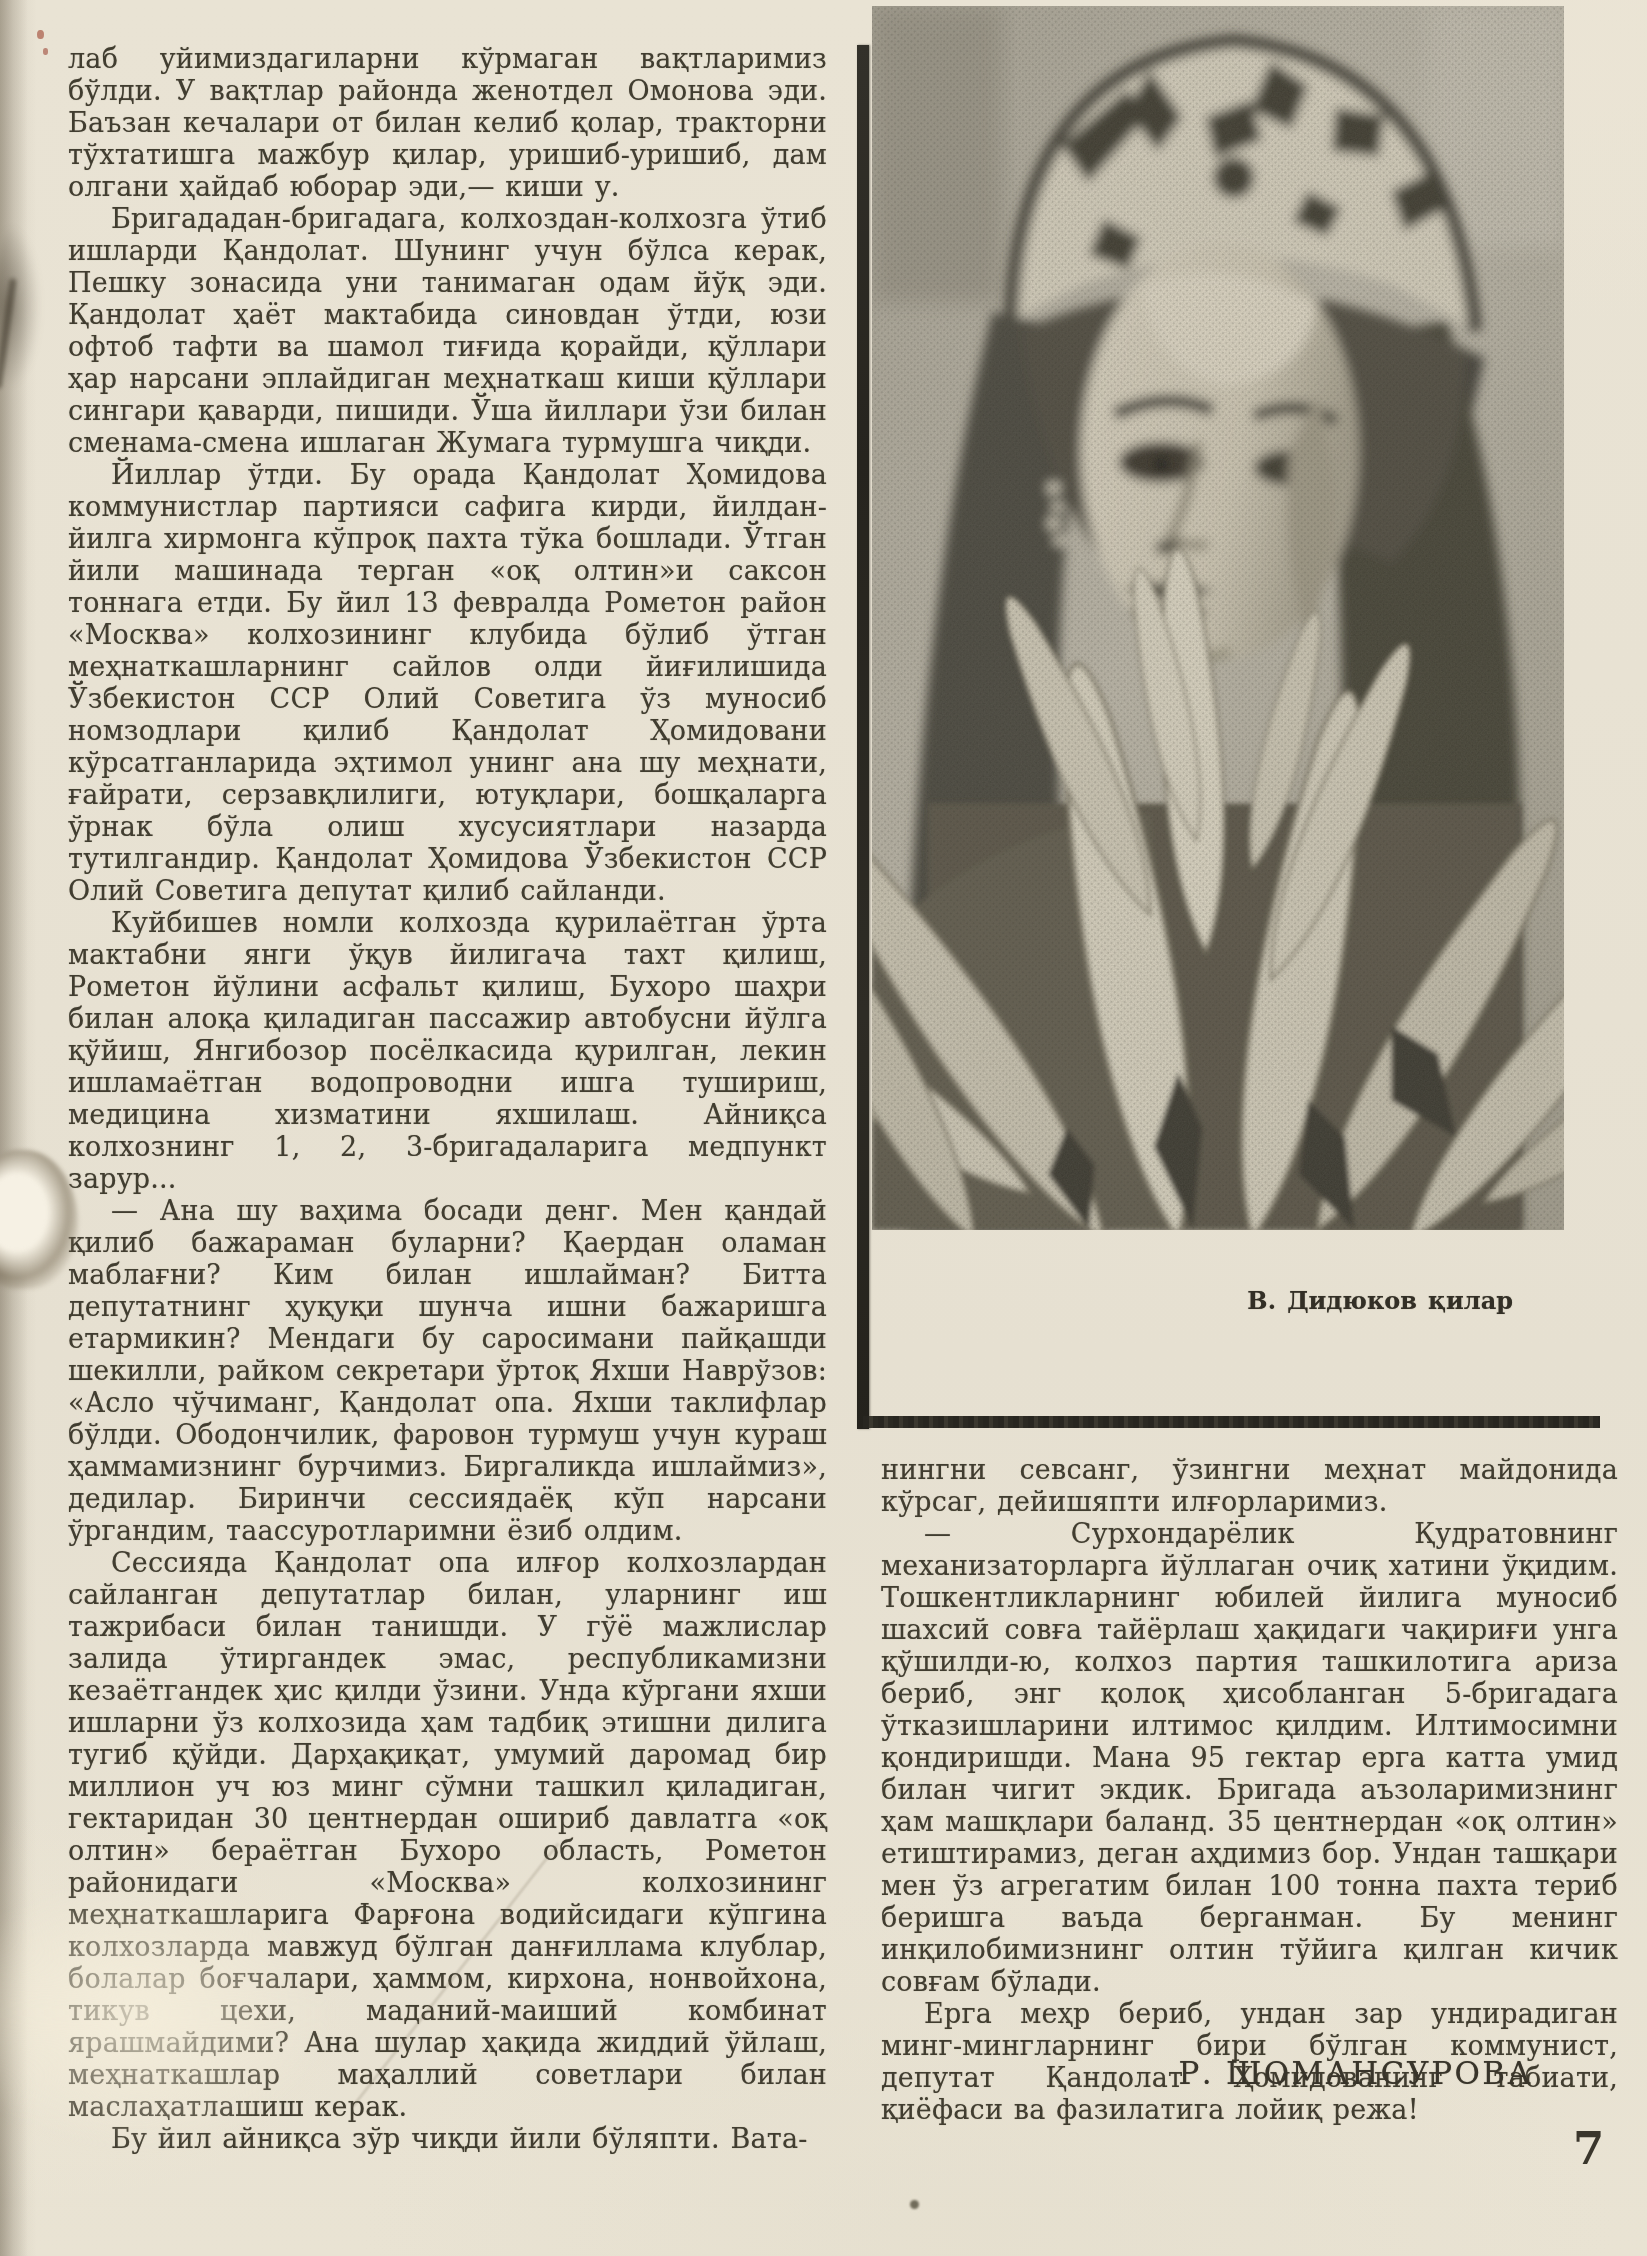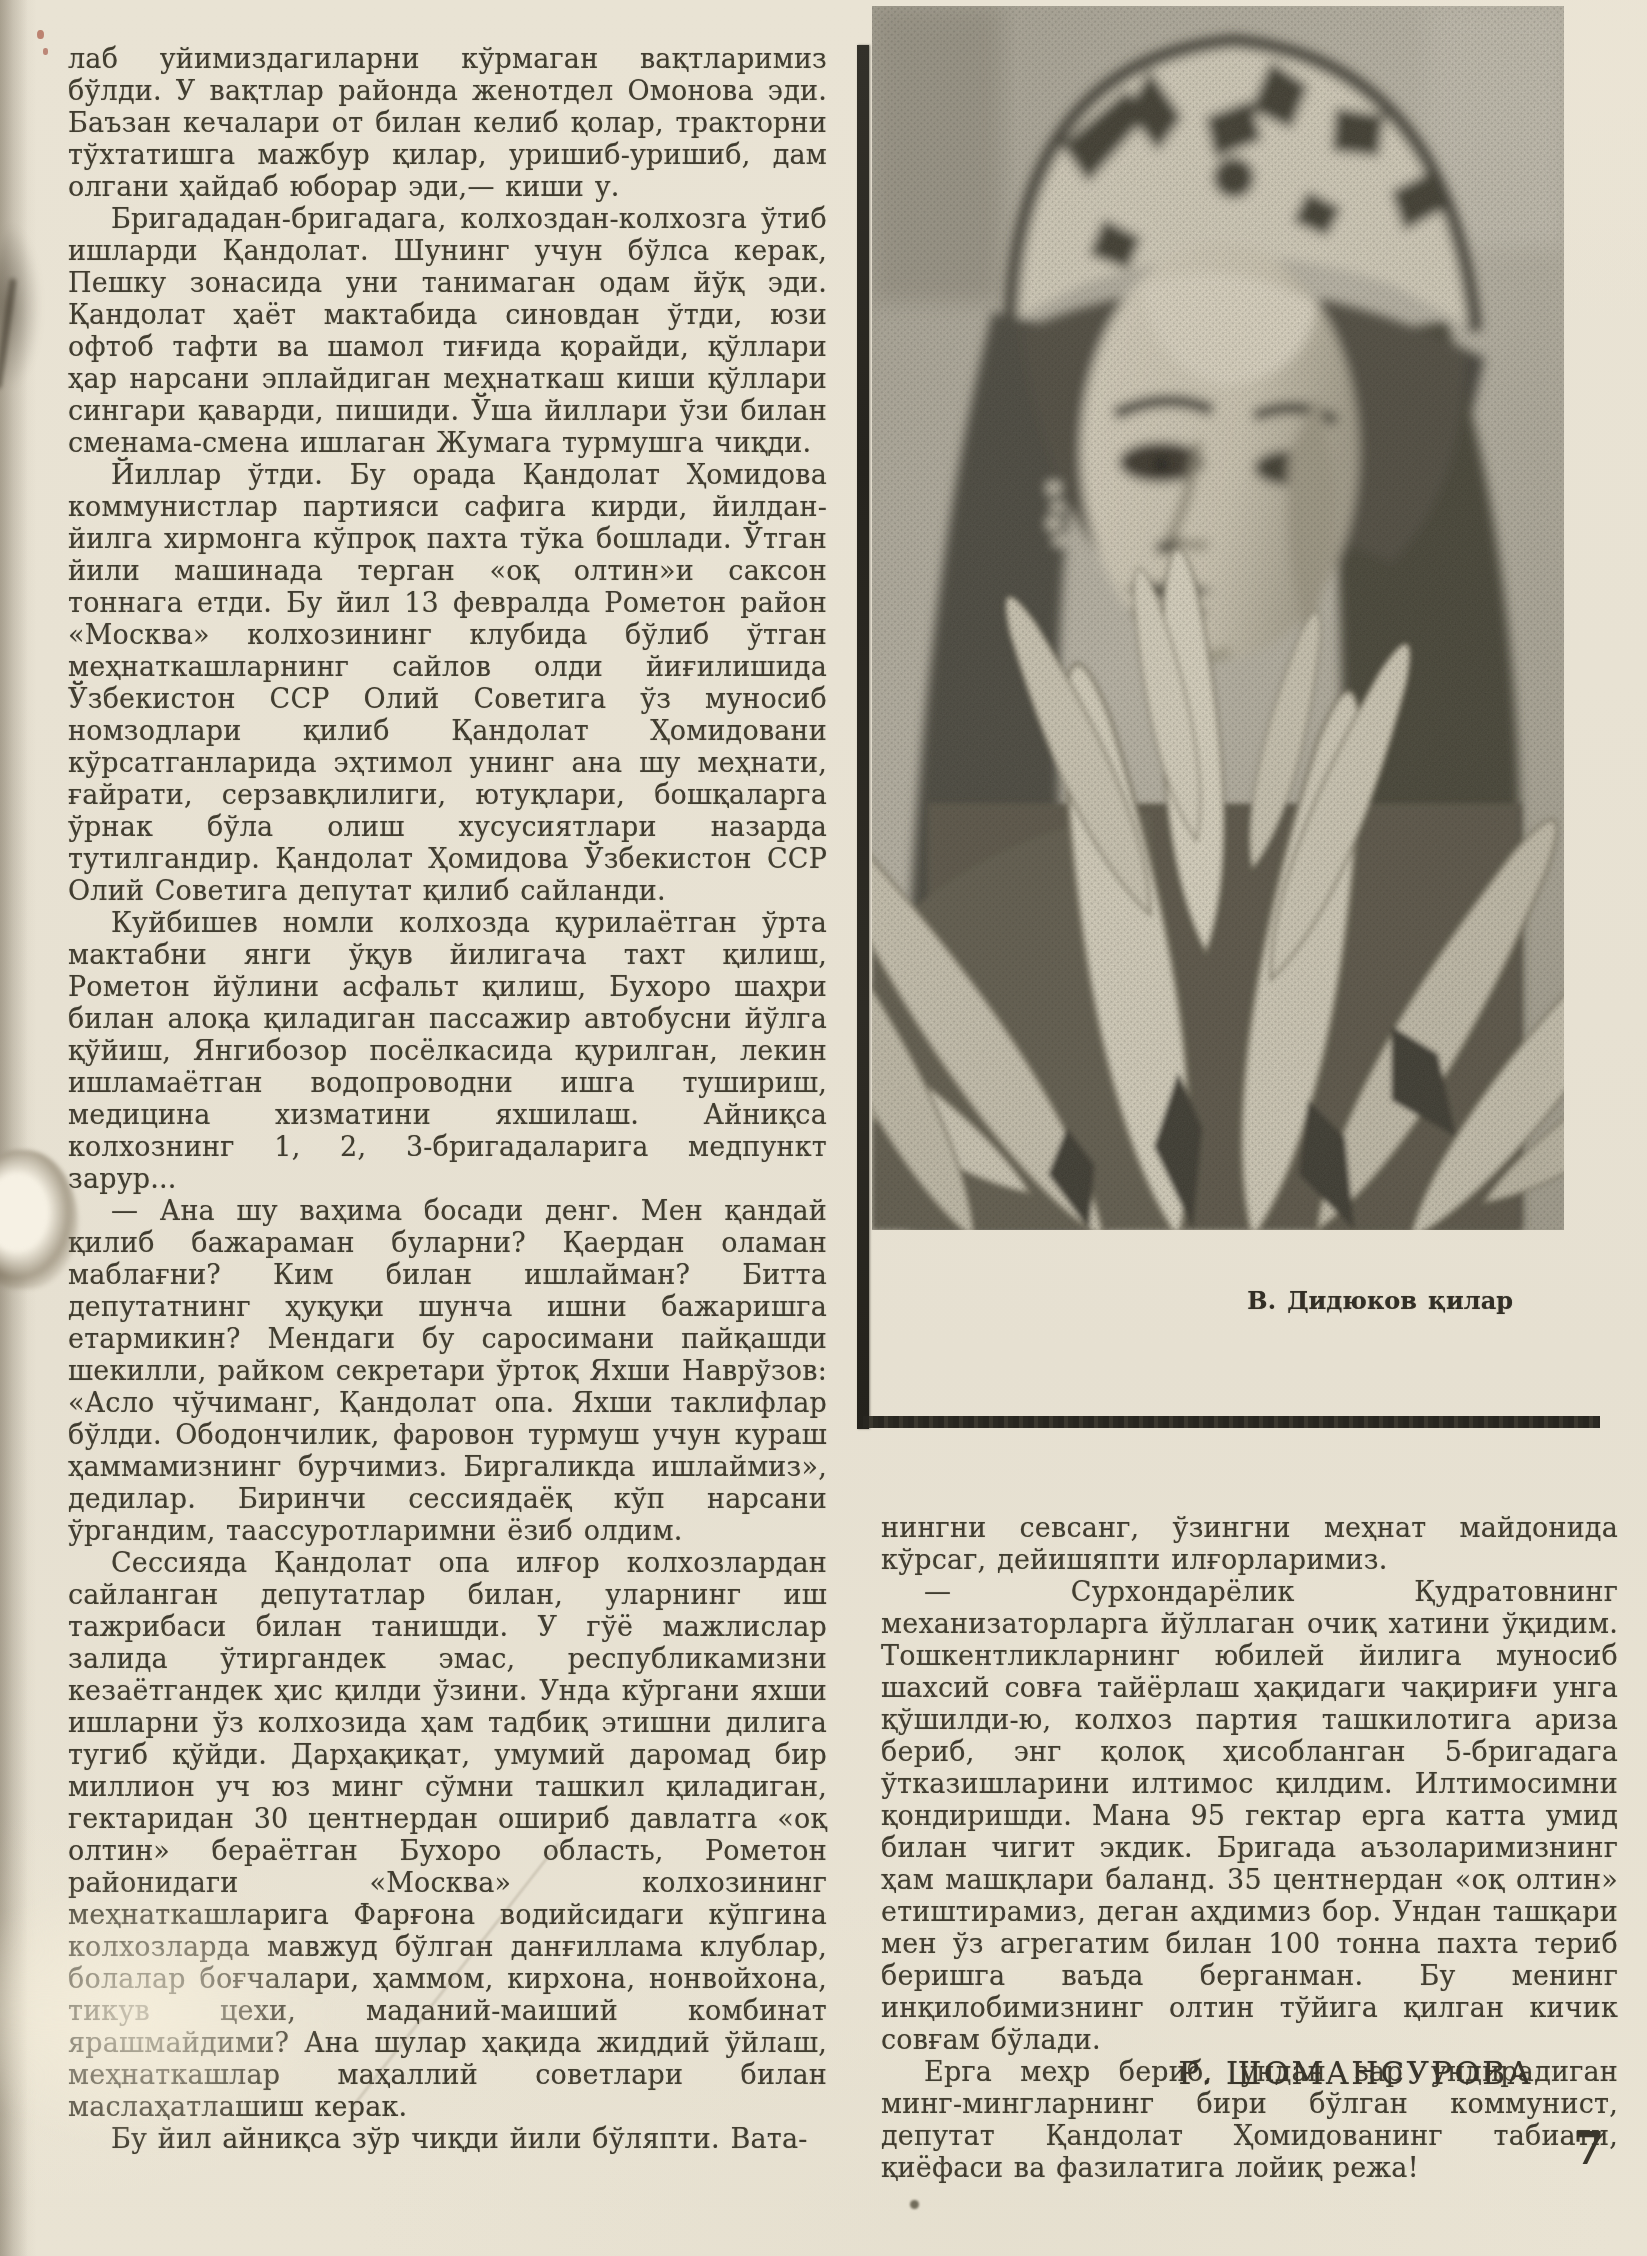--- a/index.html
+++ b/index.html
@@ -17,21 +17,21 @@
     font-family:"DejaVu Serif","Liberation Serif",serif;
     color:#413d30;
   }
   
   .col{position:absolute;text-align:justify;}
   .col p{margin:0;padding:0;text-indent:43px;
     word-spacing:1.9px;letter-spacing:0.2px;
     text-shadow:0 0 0.9px rgba(72,66,48,0.45);}
   .col p.noind{text-indent:0;}
   .col-left{left:68px;top:43px;width:759px;font-size:27px;line-height:32px;}
-  .col-right{left:881px;top:1512px;width:737px;font-size:27px;line-height:32px;}
+  .col-right{left:881px;top:1454px;width:737px;font-size:27px;line-height:32px;}
   
   .vbar{position:absolute;left:857px;top:45px;width:12px;height:1384px;
     background:linear-gradient(180deg,#33312a,#26241e 30%,#2e2c25 70%,#24221c);
     box-shadow:0.9px 0 1.9px rgba(40,38,30,0.5);}
   .hbar{position:absolute;left:863px;top:1416px;width:737px;height:12px;
     background:repeating-linear-gradient(90deg,#282620 0 6.5px,#3b382f 6.5px 10.2px,#2c2a23 10.2px 15px);}
   .photo{position:absolute;left:872px;top:5.6px;width:692px;height:1224px;background:#b9b4a6;}
   .photo svg{display:block;width:100%;height:100%;}
   
   .caption{position:absolute;left:883px;top:1282px;width:688px;

